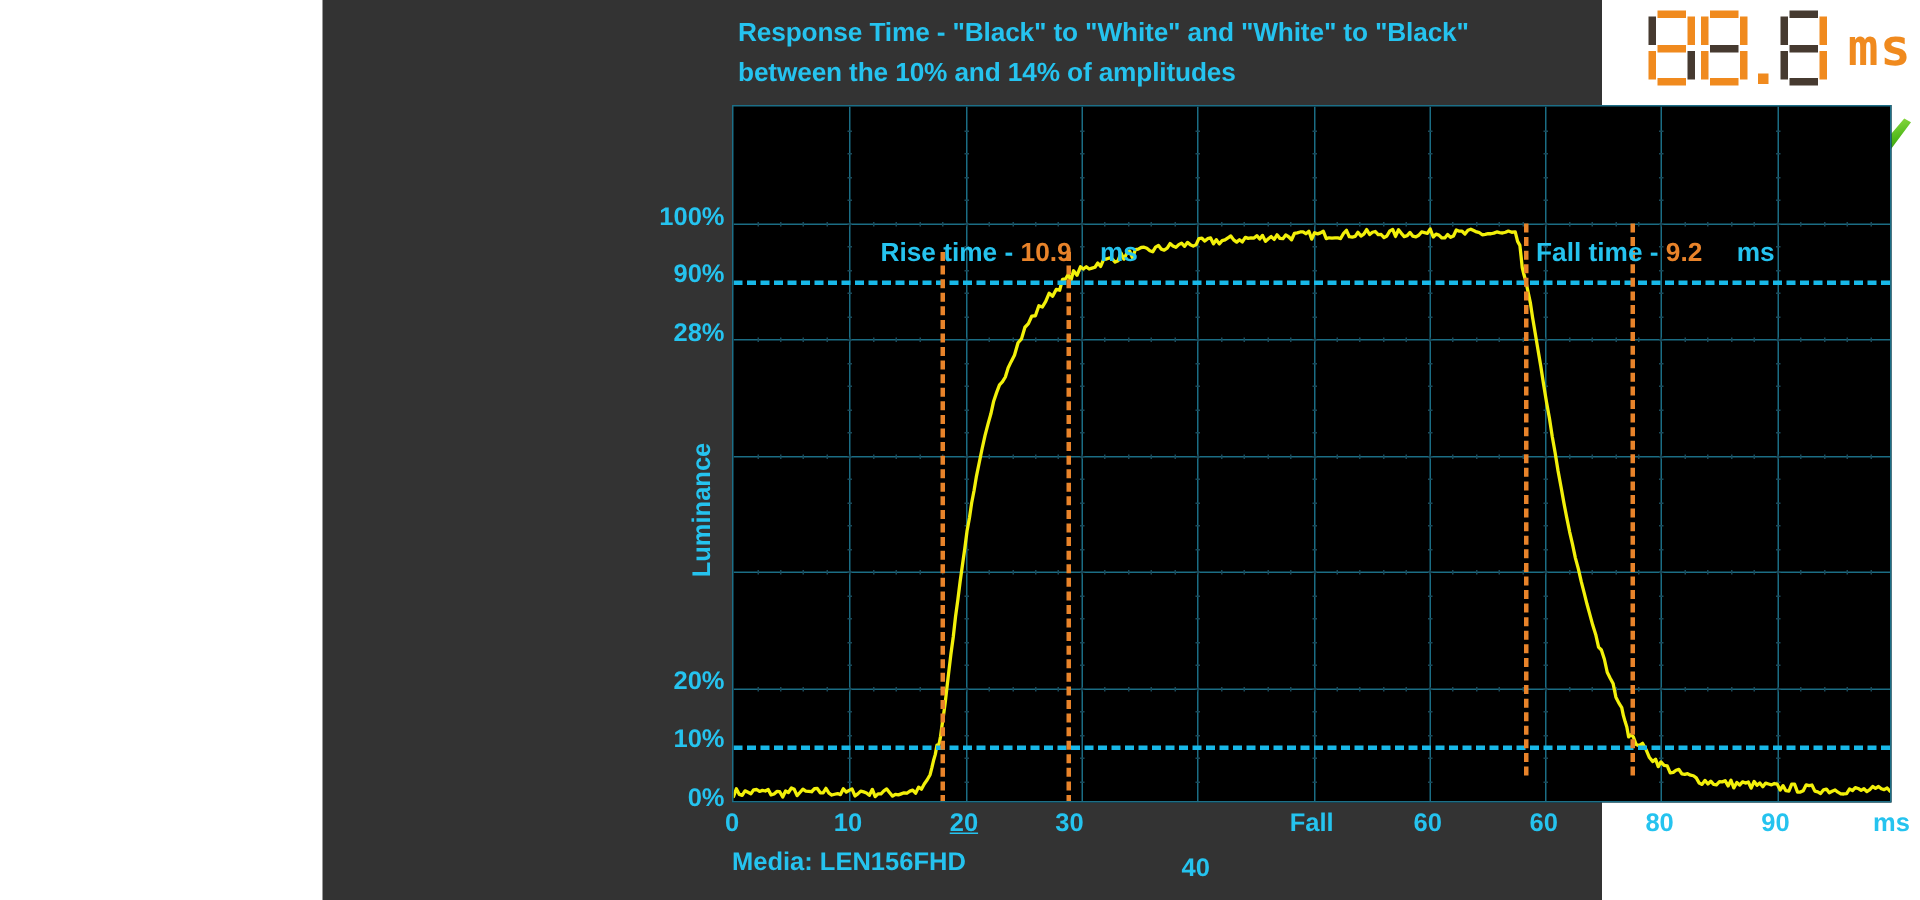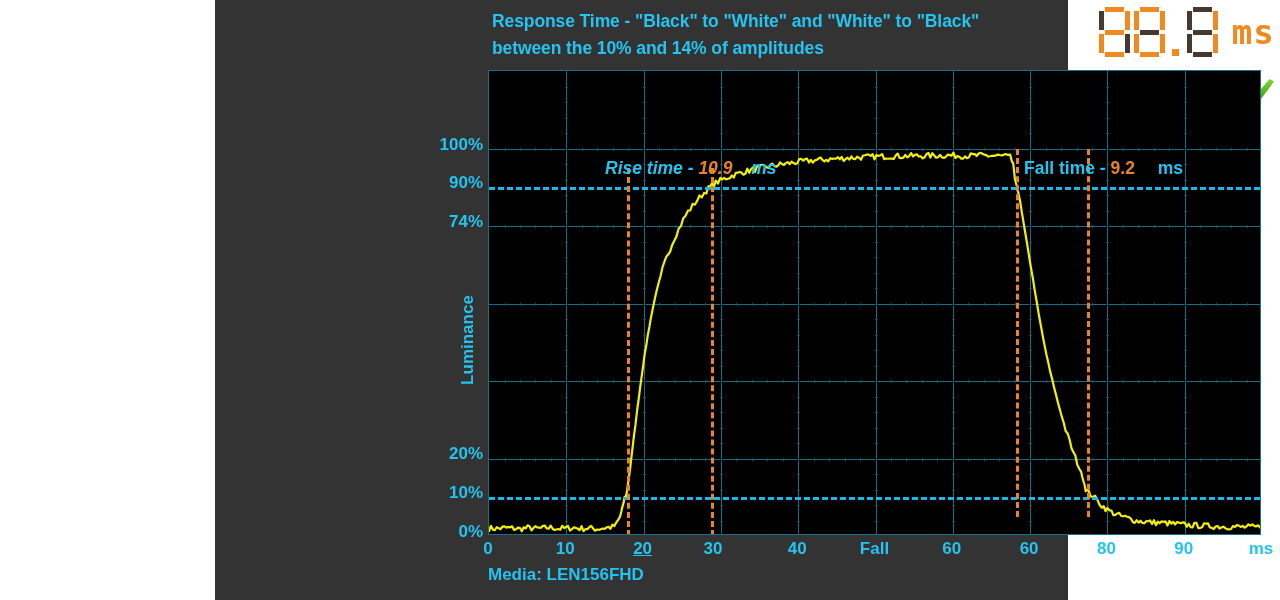--- a/index.html
+++ b/index.html
@@ -171,21 +171,21 @@
             <stop offset="100%" stop-color="#2e8a08"></stop>
           </linearGradient>
         </defs>
         <path d="M3 17 L6 13 L14.5 21 L31.5 1 L36 3.5 L15.5 31 Z" fill="url(#cgrad)"></path>
       </svg>
     </div>
 
     <div id="ylabels">
       <div class="ylab" style="top:135px;">100%</div>
       <div class="ylab" style="top:173px;">90%</div>
-      <div class="ylab" style="top:212px;">74%</div>
+      <div class="ylab" style="top:212px;">28%</div>
       <div class="ylab" style="top:444px;">20%</div>
       <div class="ylab" style="top:483px;">10%</div>
       <div class="ylab" style="top:522px;">0%</div>
       <div id="ytitle">Luminance</div>
     </div>
 
     <div id="plot">
       <div id="plotinner">
           <div class="vgrid" style="left: 77.3px;"></div>
           <div class="vgrid" style="left: 154.6px;"></div>
@@ -712,38 +712,38 @@
         <polyline id="tracepath" fill="none" stroke="#f2f00a" stroke-width="2.2" stroke-linejoin="round" stroke-linecap="round" vector-effect="non-scaling-stroke" points="0.0,462.1 1.9,456.8 3.9,460.6 5.8,461.2 7.7,458.2 9.7,459.2 11.6,460.2 13.5,457.5 15.5,457.3 17.4,458.6 19.3,457.9 21.3,458.3 23.2,457.3 25.1,460.9 27.1,460.3 29.0,458.6 30.9,458.8 32.9,462.3 34.8,458.3 36.7,459.3 38.7,456.3 40.6,457.2 42.5,461.4 44.4,459.3 46.4,457.1 48.3,458.4 50.2,458.5 52.2,458.8 54.1,456.8 56.0,456.6 58.0,459.5 59.9,459.6 61.8,456.5 63.8,459.7 65.7,461.0 67.6,460.5 69.6,460.0 71.5,460.7 73.4,456.8 75.4,459.0 77.3,457.9 79.2,456.9 81.2,461.6 83.1,460.2 85.0,458.4 87.0,458.9 88.9,459.6 90.8,461.2 92.8,457.2 94.7,462.1 96.6,460.2 98.6,460.2 100.5,458.2 102.4,456.9 104.4,459.5 106.3,461.7 108.2,460.5 110.2,460.9 112.1,460.2 114.0,459.5 115.9,459.8 117.9,458.4 119.8,457.7 121.7,459.8 123.7,455.7 125.6,457.1 127.5,453.6 129.5,450.8 131.4,447.4 132.6,442.7 133.7,437.9 134.9,433.8 136.0,427.6 136.8,428.8 137.6,426.0 138.4,421.7 139.1,416.5 140.3,408.0 141.5,399.3 142.6,389.6 143.8,379.4 145.3,366.7 146.9,355.0 148.4,341.6 150.0,329.9 151.5,317.9 153.1,306.5 154.6,296.0 156.1,284.2 157.7,275.5 159.2,265.3 160.8,257.1 162.3,248.0 164.3,238.2 166.2,229.0 168.1,220.4 170.1,212.7 172.0,205.9 173.9,197.3 175.9,191.4 177.8,186.4 179.7,184.4 181.7,181.1 183.6,174.9 185.5,171.0 187.8,166.6 190.2,158.2 192.5,155.6 194.8,147.8 197.1,145.4 199.4,140.3 201.8,140.1 204.1,133.4 206.4,134.3 208.7,130.5 211.0,125.0 213.3,127.0 215.7,122.5 218.0,123.0 219.9,115.8 221.9,115.5 223.7,112.5 225.5,116.5 227.3,110.0 229.6,113.0 231.9,107.3 233.8,108.8 235.8,107.3 237.7,108.8 239.6,108.2 241.6,107.6 243.5,104.8 245.4,107.1 247.4,102.3 249.3,102.1 251.2,101.4 253.2,102.1 255.1,104.2 257.0,103.3 259.0,98.1 260.9,102.2 262.8,98.5 264.8,96.8 266.7,101.3 268.6,95.9 270.5,95.5 272.5,94.4 274.4,94.2 276.3,94.9 278.3,96.6 280.2,97.3 282.1,94.2 284.1,93.0 286.0,95.5 287.9,96.2 289.9,94.9 291.8,91.8 293.7,93.4 295.7,94.3 297.6,92.5 299.5,91.5 301.5,93.6 303.4,91.0 305.3,92.5 307.3,93.5 309.2,92.5 311.1,88.4 313.1,88.2 315.0,90.1 316.9,88.5 318.9,88.0 320.8,92.0 322.7,89.2 324.7,92.0 326.6,89.8 328.5,89.3 330.5,87.9 332.4,86.7 334.3,89.3 336.3,90.8 338.2,89.2 340.1,90.7 342.1,87.6 344.0,88.3 345.9,87.9 347.9,88.1 349.8,86.5 351.7,88.7 353.6,86.3 355.6,90.3 357.5,88.6 359.4,87.1 361.4,89.0 363.3,85.9 365.2,88.3 367.2,88.5 369.1,86.0 371.0,87.2 373.0,89.2 374.9,85.0 376.8,84.6 378.8,84.0 380.7,83.9 382.6,85.2 384.6,83.5 386.5,88.8 388.4,84.5 390.4,85.3 392.3,84.6 394.2,83.5 396.2,88.5 398.1,87.9 400.0,88.1 402.0,87.9 403.9,88.0 405.8,88.4 407.8,84.9 409.7,82.9 411.6,87.2 413.6,87.5 415.5,87.0 417.4,84.2 419.4,86.7 421.3,85.5 423.2,82.4 425.2,85.7 427.1,84.2 429.0,83.7 430.9,85.8 432.9,85.7 434.8,87.8 436.7,86.7 438.7,83.3 440.6,82.3 442.5,87.0 444.5,82.5 446.4,84.9 448.3,87.1 450.3,86.5 452.2,84.3 454.1,86.8 456.1,87.3 458.0,86.2 459.9,84.0 461.9,84.5 463.8,85.0 465.7,82.0 467.7,87.4 469.6,85.5 471.5,86.1 473.5,88.0 475.4,88.0 477.3,85.7 479.3,87.6 481.2,86.7 483.1,82.7 485.1,83.5 487.0,83.5 488.9,85.4 490.9,82.9 492.8,82.2 494.7,83.1 496.7,84.0 498.6,84.5 500.5,85.9 502.5,85.6 504.4,85.1 506.3,85.2 508.2,84.8 510.2,84.0 512.1,84.4 514.0,84.7 516.0,84.2 517.9,83.4 520.2,84.2 522.5,84.0 524.1,90.3 525.6,93.0 526.4,100.2 527.2,107.9 528.3,112.5 529.5,116.7 531.1,124.2 532.6,131.3 534.1,141.2 535.7,150.8 537.6,162.2 539.6,174.0 541.5,186.3 543.4,197.9 545.4,208.9 547.3,221.3 549.2,232.0 551.1,243.8 553.1,254.6 555.0,265.2 556.9,275.1 558.9,284.9 560.8,293.1 562.7,302.2 564.7,309.6 566.6,318.0 568.5,325.3 570.5,333.3 572.4,340.2 574.3,347.2 576.3,353.5 578.2,361.9 580.1,363.9 582.1,370.1 584.0,378.8 585.9,382.6 587.9,386.3 589.8,395.5 591.7,399.3 593.7,402.5 594.8,407.8 596.0,412.0 597.1,415.5 598.3,422.1 599.8,420.7 601.4,422.0 603.3,427.2 605.3,427.9 607.6,426.4 609.9,430.5 612.2,435.9 614.5,438.6 616.3,437.0 618.1,442.0 619.9,438.8 622.0,441.2 624.1,441.5 626.1,446.2 628.1,445.8 630.0,444.4 631.9,443.8 633.9,446.9 635.8,447.2 637.7,446.7 639.7,447.7 641.6,448.1 643.5,449.5 645.5,453.0 647.4,453.9 649.3,451.2 651.3,453.6 653.2,451.7 655.1,453.9 657.0,454.2 659.0,452.1 660.9,452.2 662.8,451.4 664.8,454.9 666.7,451.1 668.6,456.2 670.6,452.6 672.5,454.3 674.4,452.2 676.4,453.0 678.3,452.3 680.2,456.4 682.2,451.9 684.1,454.5 686.0,452.9 688.0,455.4 689.9,453.0 691.8,453.6 693.8,454.2 695.7,453.3 697.6,453.7 699.6,457.7 701.5,454.7 703.4,458.1 705.4,458.4 707.3,453.7 709.2,453.7 711.2,459.1 713.1,459.0 715.0,458.1 717.0,454.2 718.9,454.7 720.8,454.3 722.8,458.4 724.7,458.9 726.6,460.0 728.6,457.5 730.5,457.0 732.4,459.5 734.3,458.5 736.3,457.6 738.2,459.1 740.1,460.2 742.1,460.3 744.0,460.0 745.9,457.0 747.9,458.0 749.8,456.0 751.7,456.6 753.7,457.9 755.6,456.8 757.5,458.7 759.5,457.4 761.4,455.3 763.3,456.5 765.3,455.3 767.2,456.8 769.1,457.4 771.1,456.3 773.0,458.4"></polyline>
       </svg>
       <div id="overlays">
           <div class="thresh" style="top: 116.3px; border-top-color: rgb(24, 184, 232);"></div>
           <div class="thresh" style="top: 426.3px; border-top-color: rgb(24, 184, 232);"></div>
           <div class="marker" style="left: 137.6px; top: 96.9px; height: 368.1px; border-left-color: rgb(232, 131, 42);"></div>
           <div class="marker" style="left: 221.9px; top: 96.9px; height: 368.1px; border-left-color: rgb(232, 131, 42);"></div>
           <div class="marker" style="left: 527.2px; top: 77.5px; height: 368.1px; border-left-color: rgb(232, 131, 42);"></div>
           <div class="marker" style="left: 598.3px; top: 77.5px; height: 368.1px; border-left-color: rgb(232, 131, 42);"></div>
         </div>
-      <div class="ann" id="riseann" style="left:116px;top:87px;font-style:italic;">
+      <div class="ann" id="riseann" style="left:98px;top:87px;">
         <span>Rise time -</span>
         <span class="val">10.9</span>
         <span style="margin-left:14px;">ms</span>
       </div>
       <div class="ann" id="fallann" style="left:535px;top:87px;">
         <span>Fall time -</span>
         <span class="val">9.2</span>
         <span style="margin-left:18px;">ms</span>
       </div>
     </div>
 
     <div id="xlabels">
         <div class="xlab" style="left: 0px;">0</div>
         <div class="xlab" style="left: 77.3px;">10</div>
         <div class="xlab" style="left: 154.6px; text-decoration: underline;">20</div>
         <div class="xlab" style="left: 225px;">30</div>
-        <div class="xlab" style="left: 309.2px;">40</div>
+        <div class="xlab" style="left: 309.2px; margin-top: 30px;">40</div>
         <div class="xlab" style="left: 386.5px;">Fall</div>
         <div class="xlab" style="left: 463.8px;">60</div>
         <div class="xlab" style="left: 541.1px;">60</div>
         <div class="xlab" style="left: 618.4px;">80</div>
         <div class="xlab" style="left: 695.7px;">90</div>
         <div class="xlab" style="left: 773px;">ms</div>
       </div>
 
     <div id="panellabel">Media: LEN156FHD</div>
 

